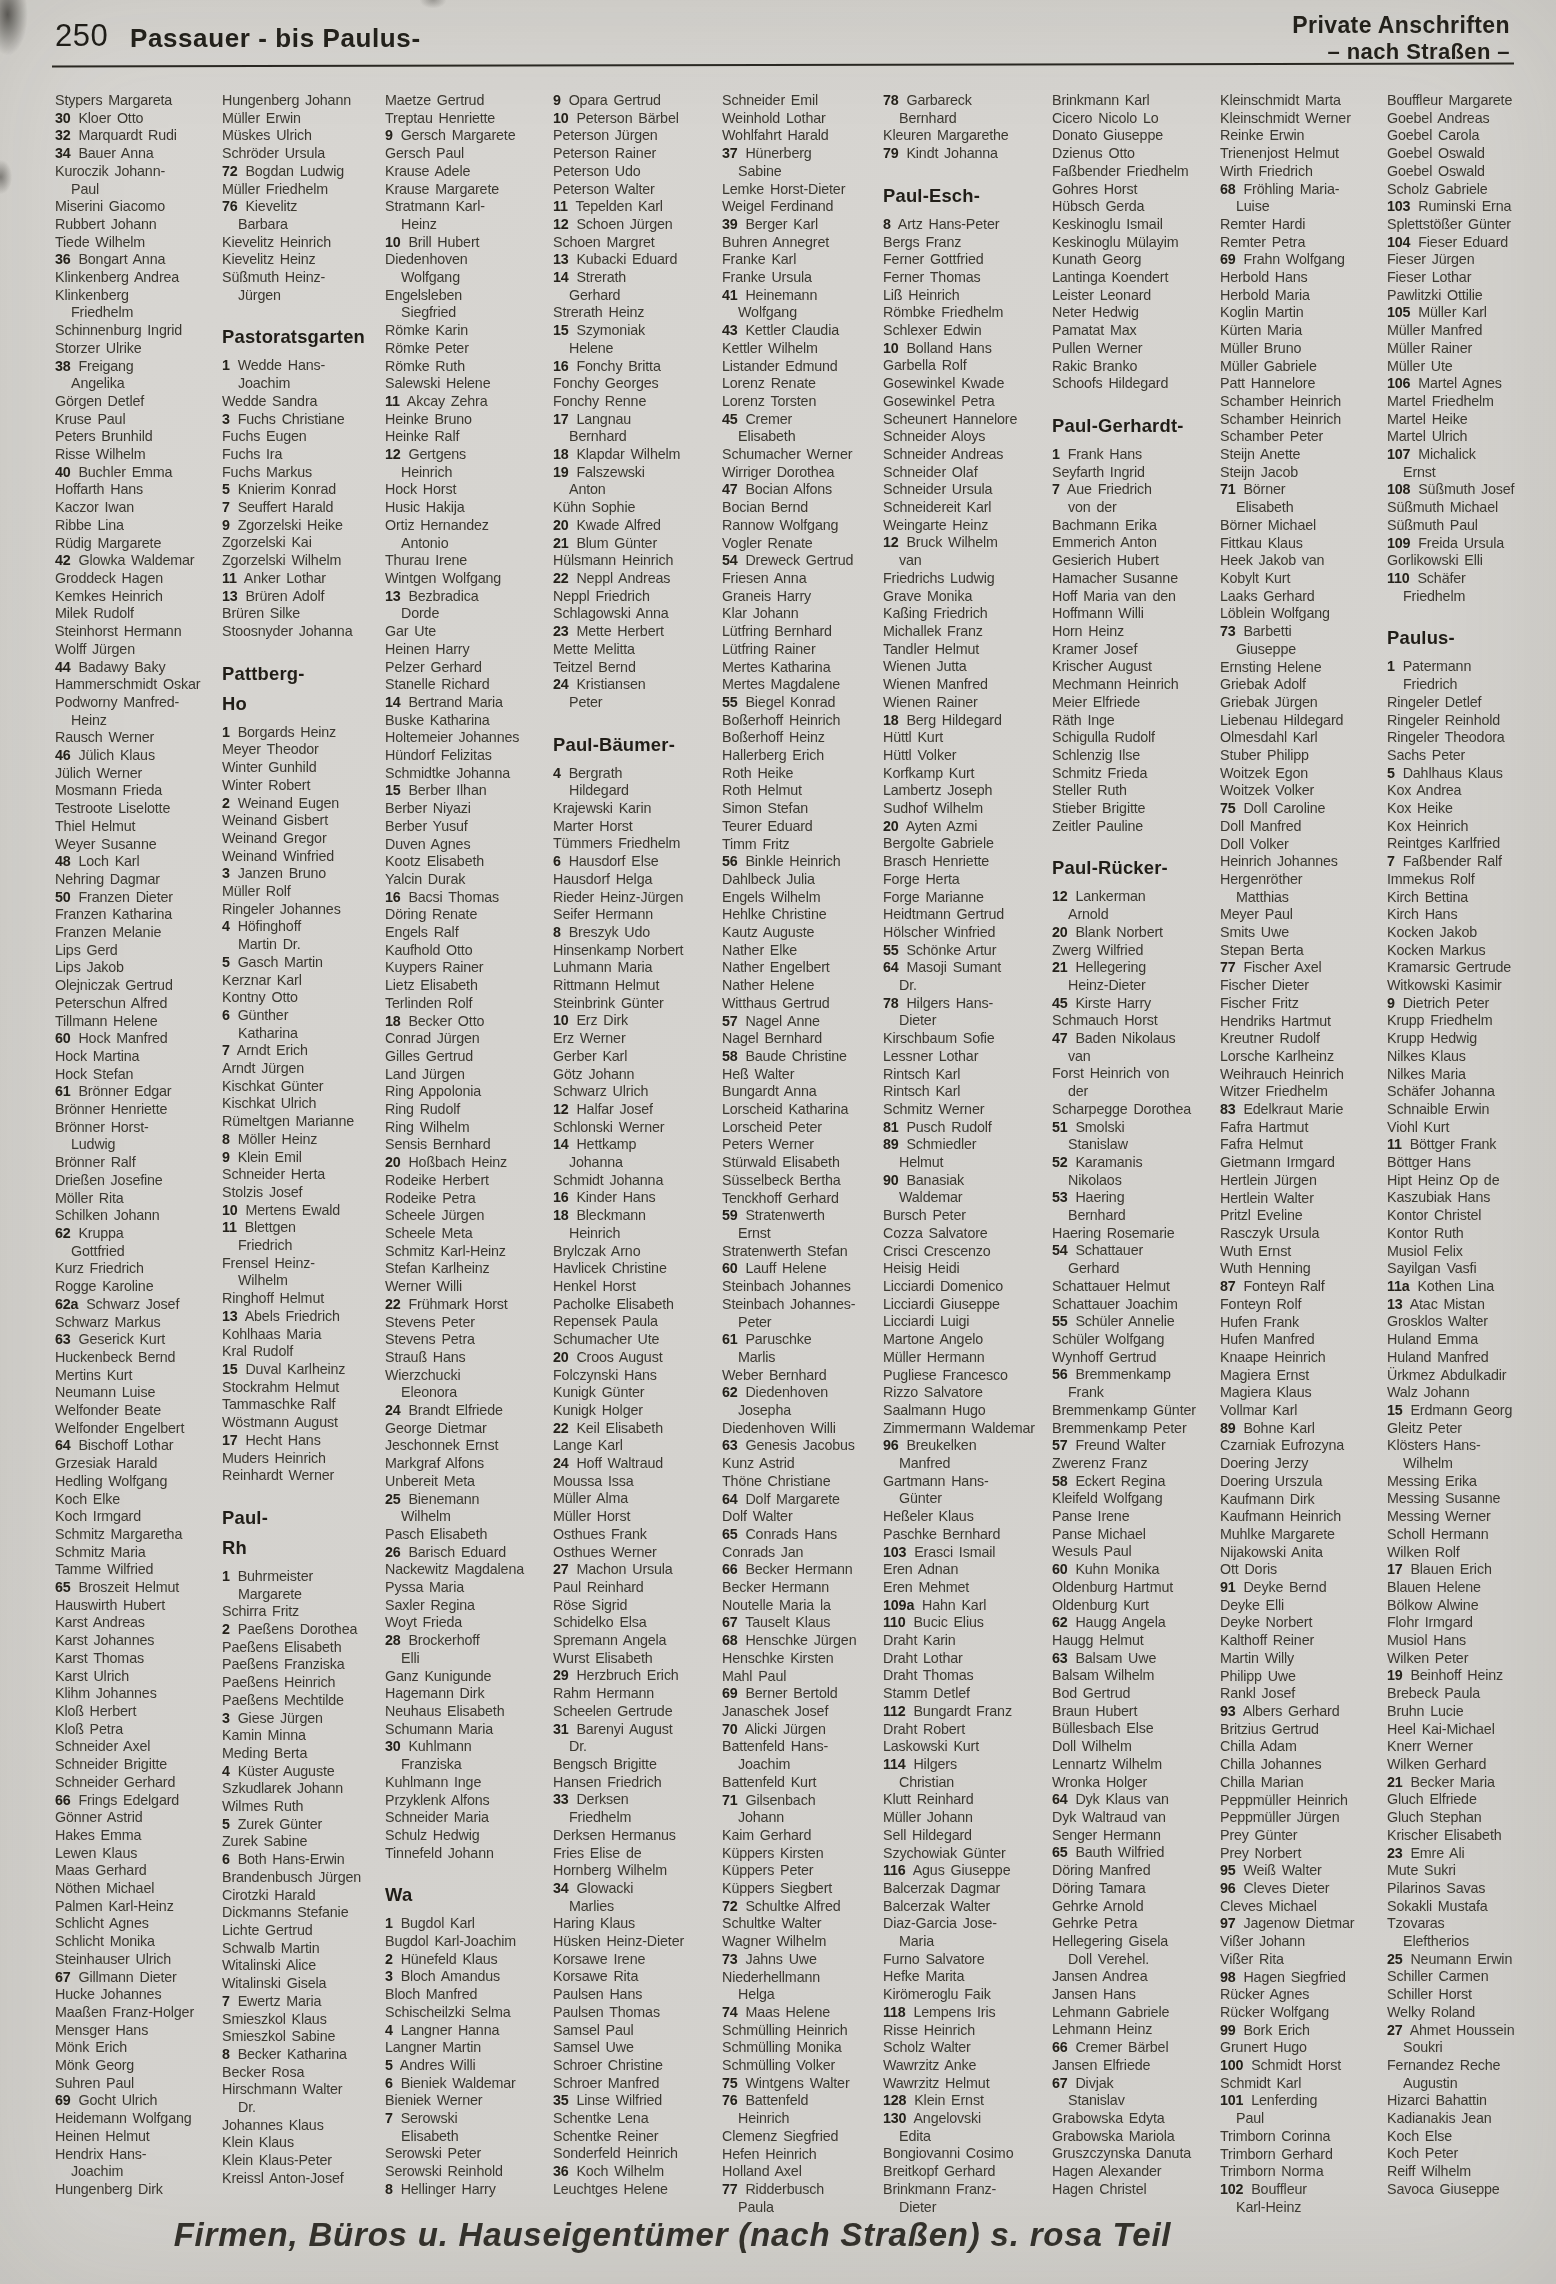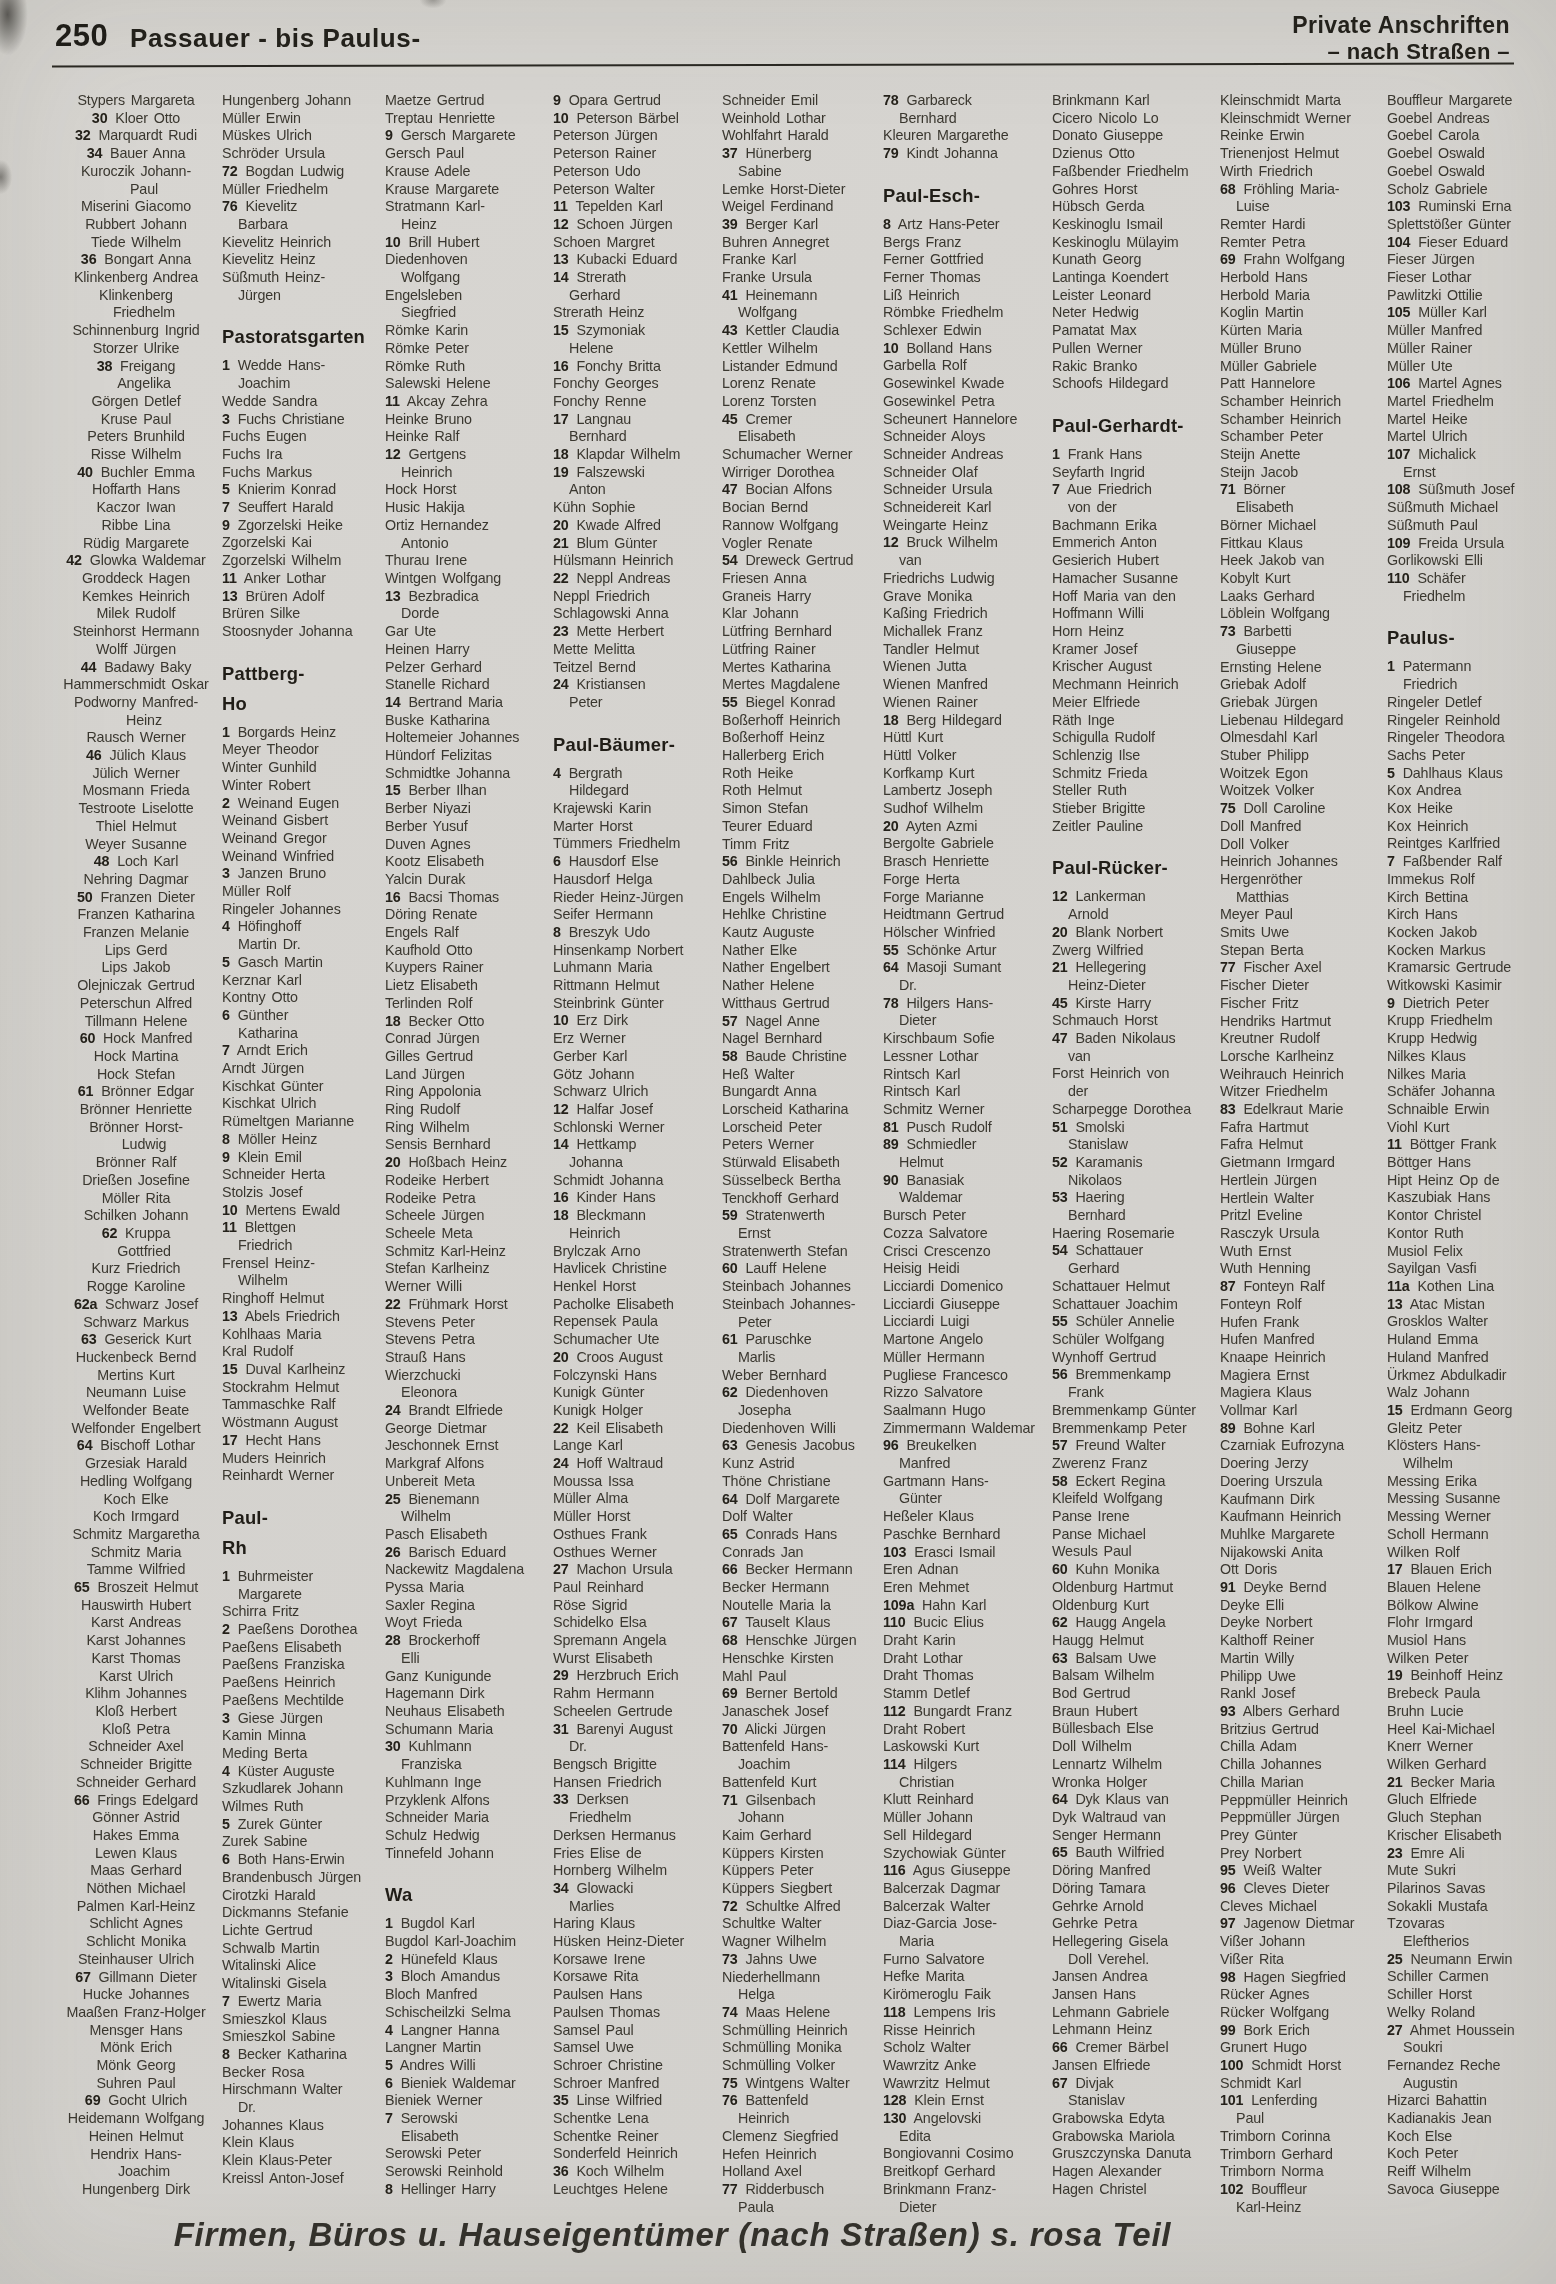--- a/index.html
+++ b/index.html
@@ -15,21 +15,21 @@
     color:#39362e;
   }
   
   .smudge-a{position:absolute;left:-6px;top:-8px;width:34px;height:64px;
     background:radial-gradient(ellipse at 40% 35%,rgba(30,28,24,.65),rgba(30,28,24,0) 70%);}
   .smudge-b{position:absolute;left:-4px;top:160px;width:16px;height:34px;
     background:radial-gradient(ellipse at 30% 50%,rgba(30,28,24,.45),rgba(30,28,24,0) 72%);}
   .smudge-c{position:absolute;left:420px;top:-4px;width:26px;height:12px;
     background:radial-gradient(ellipse at 50% 30%,rgba(30,28,24,.30),rgba(30,28,24,0) 75%);}
 
-  .pagenum{position:absolute;left:55px;top:18px;font-size:31px;font-weight:700;color:#1f1d18;letter-spacing:.5px;}
+  .pagenum{position:absolute;left:55px;top:18px;font-size:31px;font-weight:400;color:#1f1d18;letter-spacing:.5px;}
   .pagetitle{position:absolute;left:130px;top:23px;font-size:26px;font-weight:700;color:#23211b;letter-spacing:.6px;text-align:right;}
   .hdr-right{position:absolute;right:46px;top:12px;text-align:right;font-weight:700;color:#23211b;}
   .hdr-right .l1{font-size:23px;letter-spacing:.4px;}
   .hdr-right .l2{font-size:22px;letter-spacing:.4px;}
   .rule{position:absolute;left:52px;right:42px;top:64px;height:2px;background:#2a2822;transform:rotate(-.12deg);}
 
   .col{position:absolute;top:92px;width:162px;font-size:14.3px;line-height:17.7px;
     white-space:nowrap;letter-spacing:-.15px;word-spacing:2px;color:#3a372f;}
   .ln{min-height:17.7px;}
   .ln .num{font-weight:700;color:#24211a;padding-right:2px;}
@@ -50,21 +50,21 @@
 
   <div class="pagenum">250</div>
   <div class="pagetitle">Passauer - bis Paulus-</div>
   <div class="hdr-right">
     <div class="l1">Private Anschriften</div>
     <div class="l2">– nach Straßen –</div>
   </div>
   <div class="rule"></div>
 
   <div id="columns">
-      <div class="col" style="left: 55px; text-align: center;">
+      <div class="col" style="left: 55px;">
         <div class="ln">Stypers Margareta</div>
         <div class="ln"><span class="num">30</span> Kloer Otto</div>
         <div class="ln"><span class="num">32</span> Marquardt Rudi</div>
         <div class="ln"><span class="num">34</span> Bauer Anna</div>
         <div class="ln">Kuroczik Johann-</div>
         <div class="ln cont">Paul</div>
         <div class="ln">Miserini Giacomo</div>
         <div class="ln">Rubbert Johann</div>
         <div class="ln">Tiede Wilhelm</div>
         <div class="ln"><span class="num">36</span> Bongart Anna</div>

